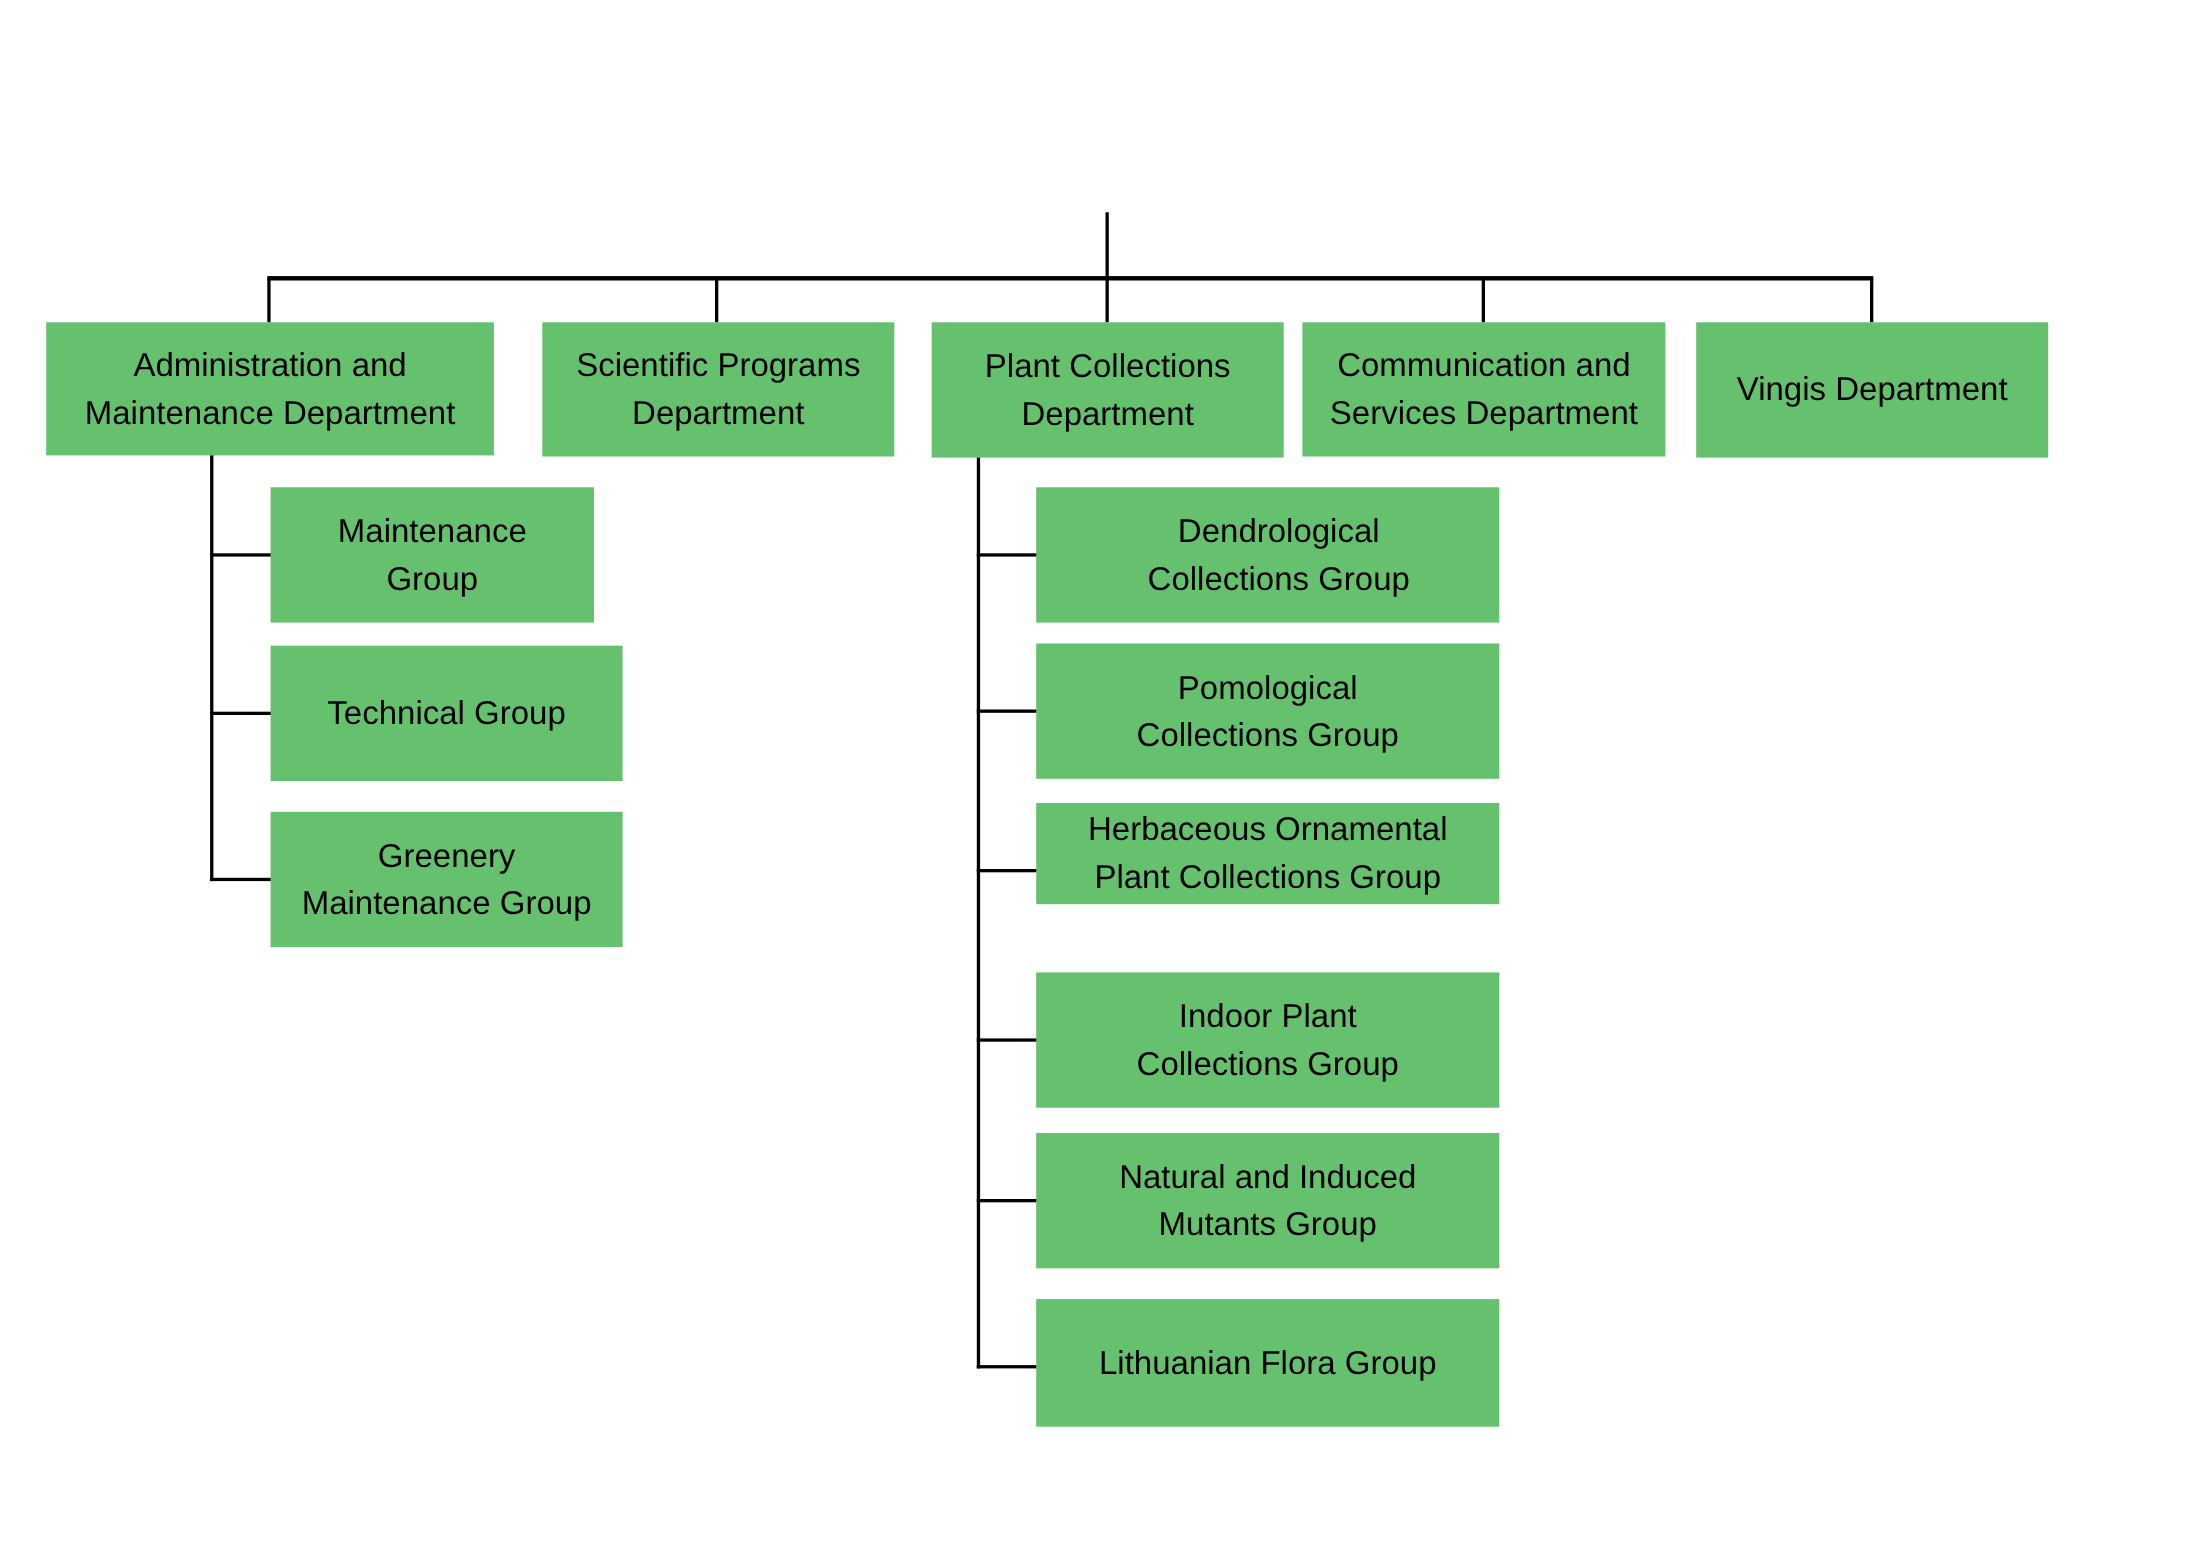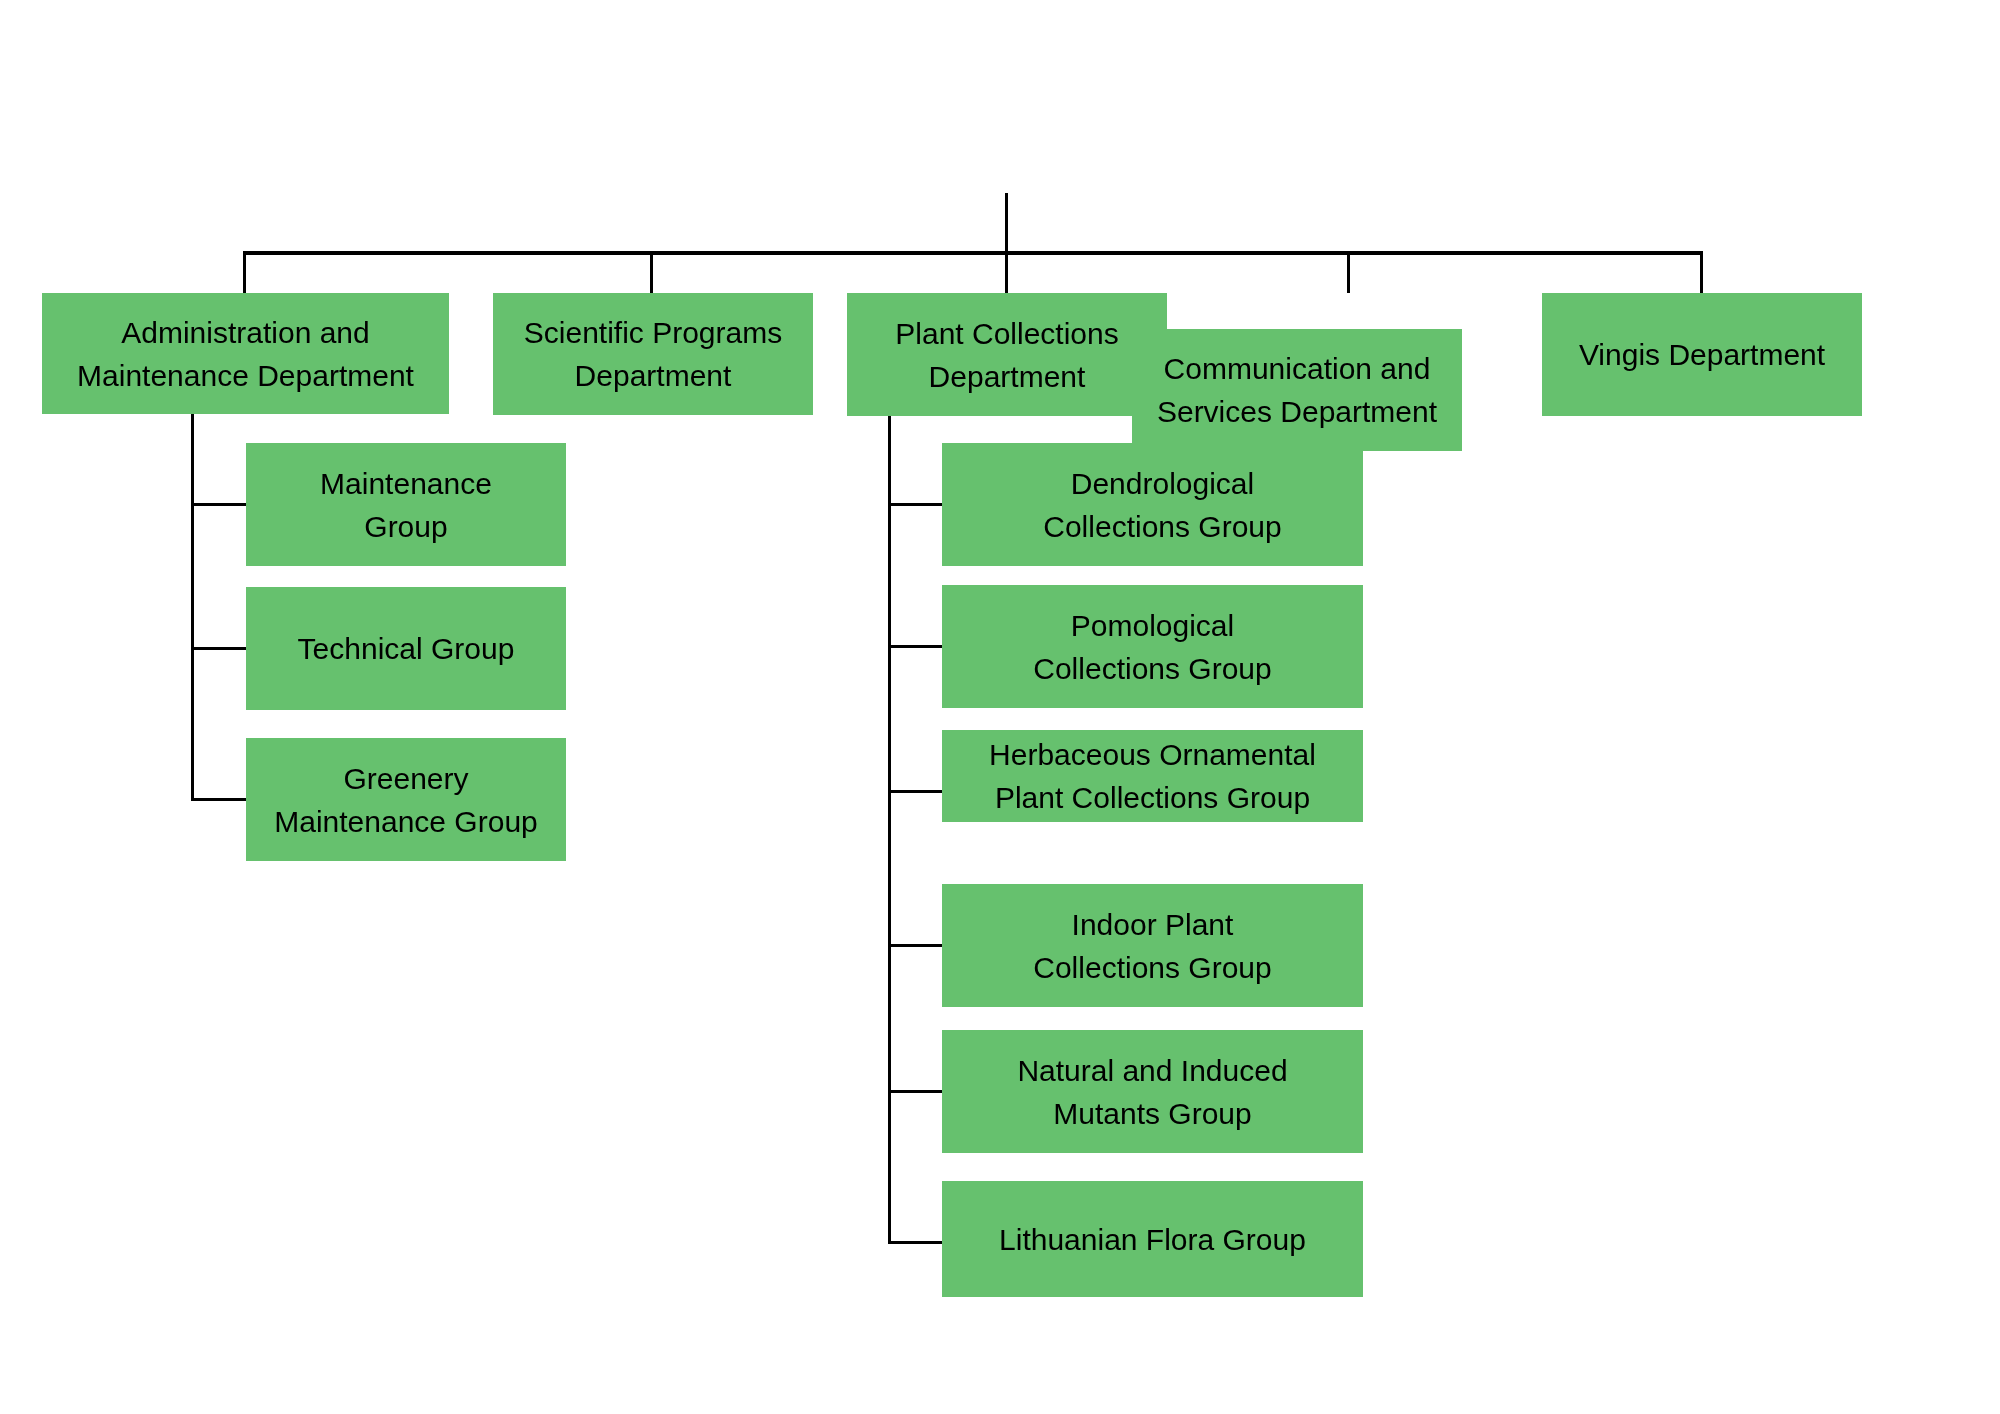--- a/index.html
+++ b/index.html
@@ -46,30 +46,30 @@
   <div class="connector" style="left:1005px; top:253px; width:3px; height:40px;"></div>
   <div class="connector" style="left:1347px; top:253px; width:3px; height:40px;"></div>
   <div class="connector" style="left:1700px; top:253px; width:3px; height:40px;"></div>
 
   <div class="node" style="left:42px; top:293px; width:407px; height:121px;">Administration and
 Maintenance Department</div>
   <div class="node" style="left:493px; top:293px; width:320px; height:122px;">Scientific Programs
 Department</div>
   <div class="node" style="left:847px; top:293px; width:320px; height:123px;">Plant Collections
 Department</div>
-  <div class="node" style="left:1132px; top:293px; width:330px; height:122px;margin-top:36px;">Communication and
+  <div class="node" style="left:1184px; top:293px; width:330px; height:122px;">Communication and
 Services Department</div>
   <div class="node" style="left:1542px; top:293px; width:320px; height:123px;">Vingis Department</div>
 
   <div class="connector" style="left:191px; top:414px; width:3px; height:387px;"></div>
   <div class="connector" style="left:191px; top:503px; width:56px; height:3px;"></div>
   <div class="connector" style="left:191px; top:647px; width:56px; height:3px;"></div>
   <div class="connector" style="left:191px; top:798px; width:56px; height:3px;"></div>
 
-  <div class="node" style="left:246px; top:443px; width:320px; height:123px;">Maintenance
+  <div class="node" style="left:246px; top:443px; width:294px; height:123px;">Maintenance
 Group</div>
   <div class="node" style="left:246px; top:587px; width:320px; height:123px;">Technical Group</div>
   <div class="node" style="left:246px; top:738px; width:320px; height:123px;">Greenery
 Maintenance Group</div>
 
   <div class="connector" style="left:888px; top:416px; width:3px; height:828px;"></div>
   <div class="connector" style="left:888px; top:503px; width:55px; height:3px;"></div>
   <div class="connector" style="left:888px; top:645px; width:55px; height:3px;"></div>
   <div class="connector" style="left:888px; top:790px; width:55px; height:3px;"></div>
   <div class="connector" style="left:888px; top:944px; width:55px; height:3px;"></div>

